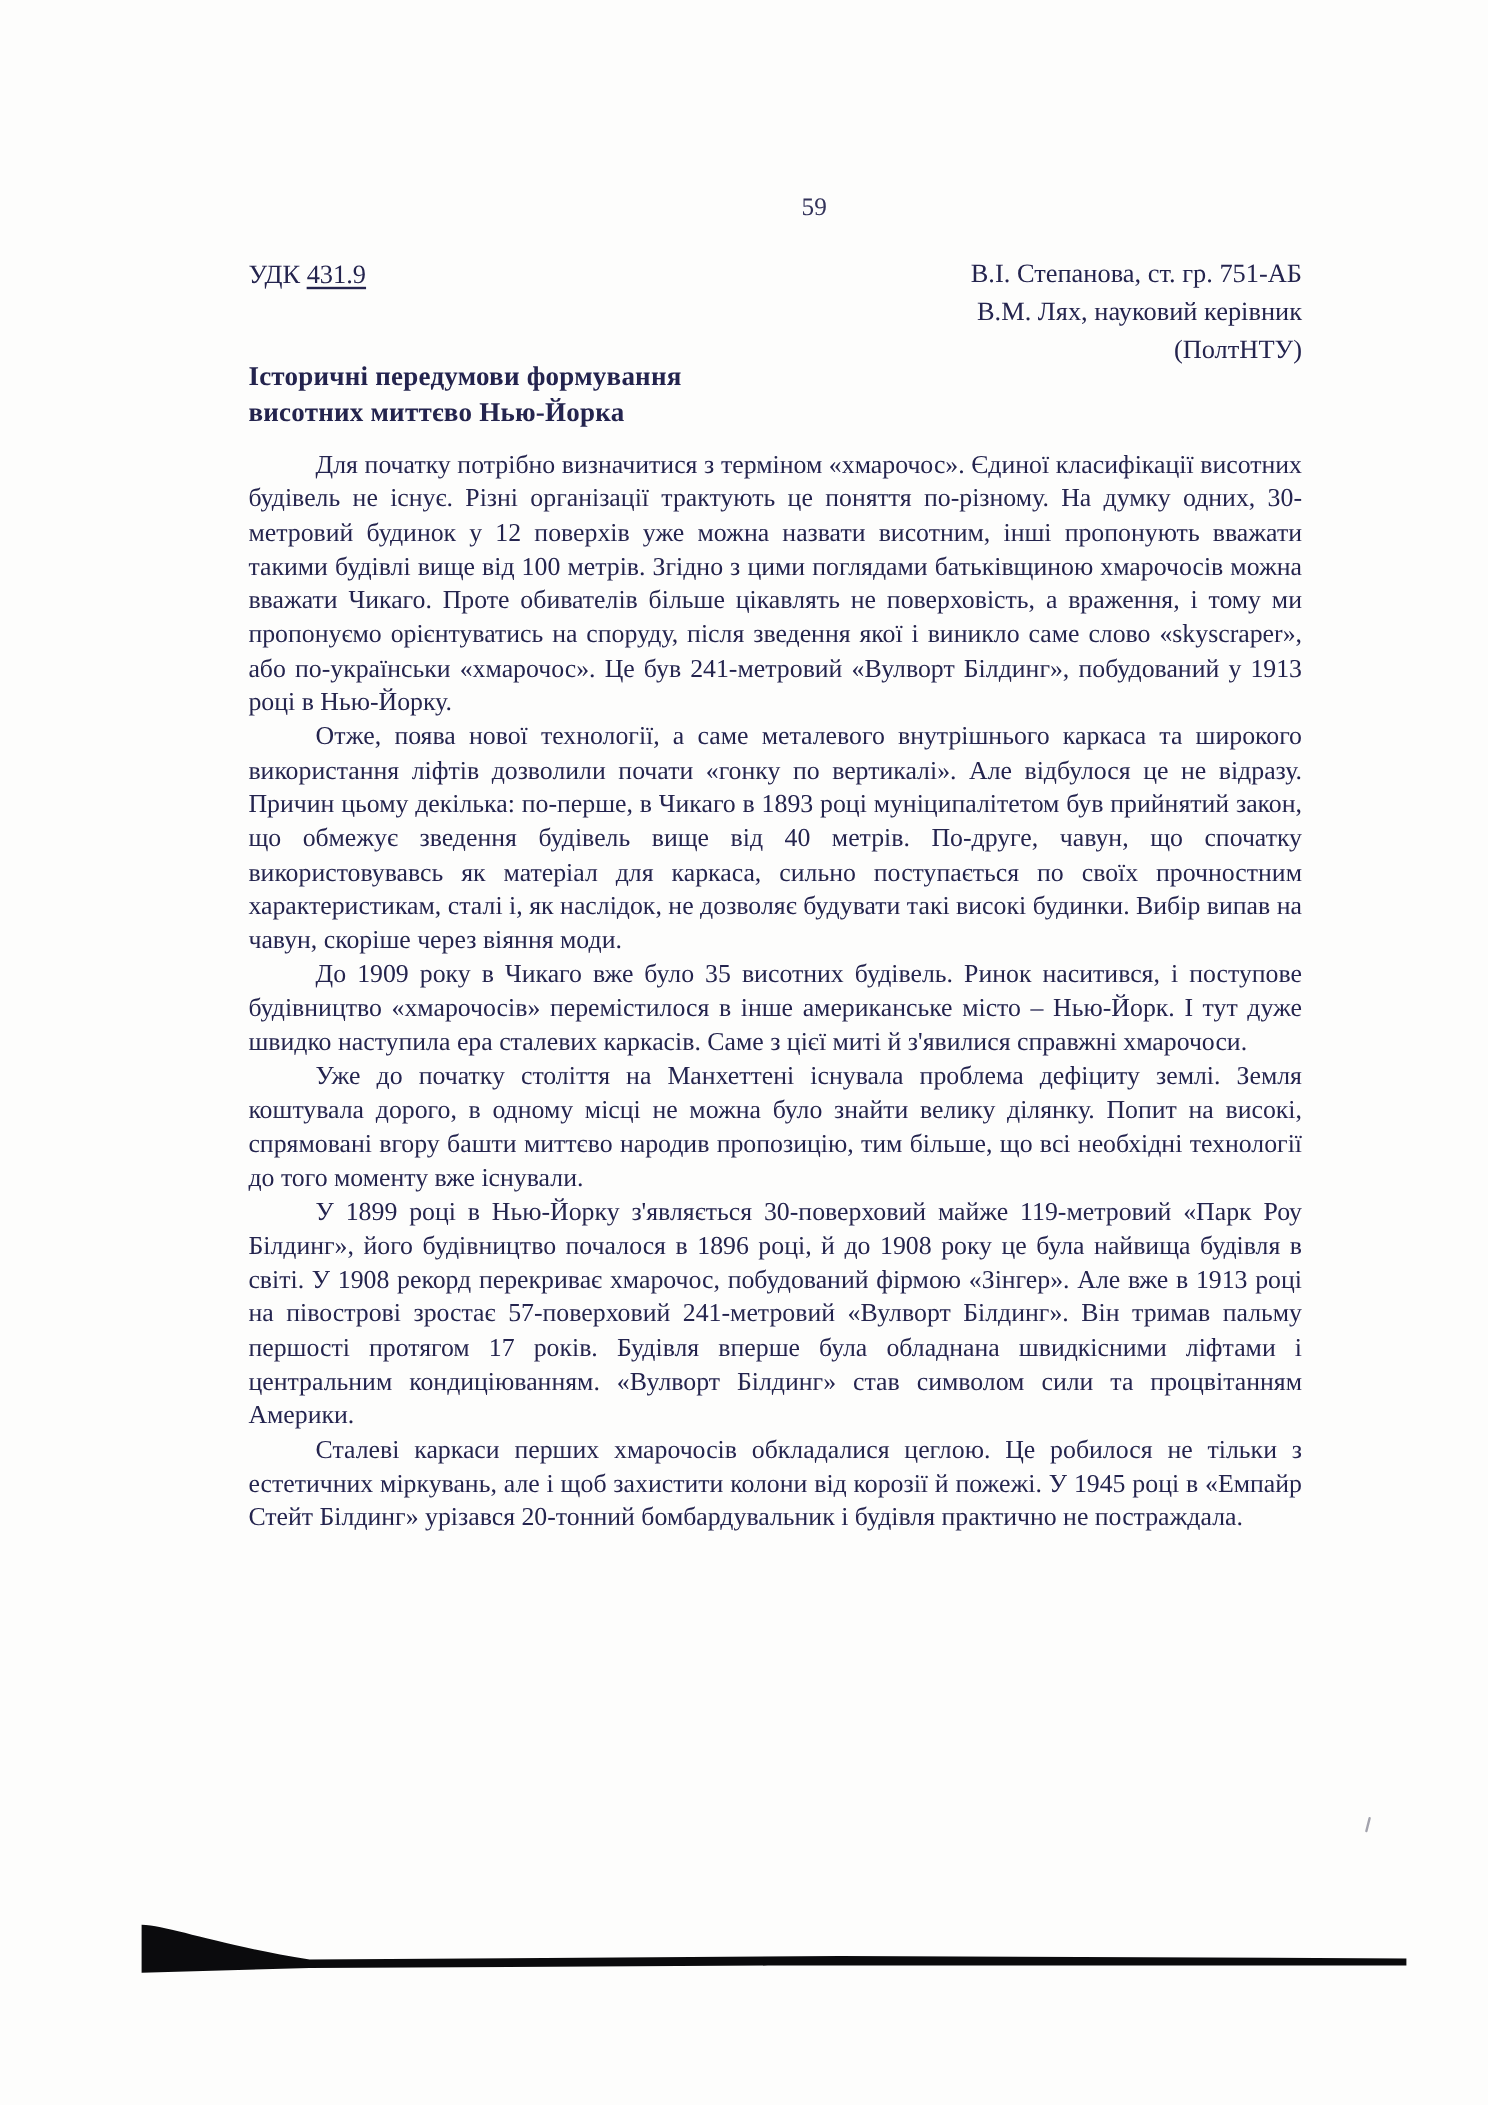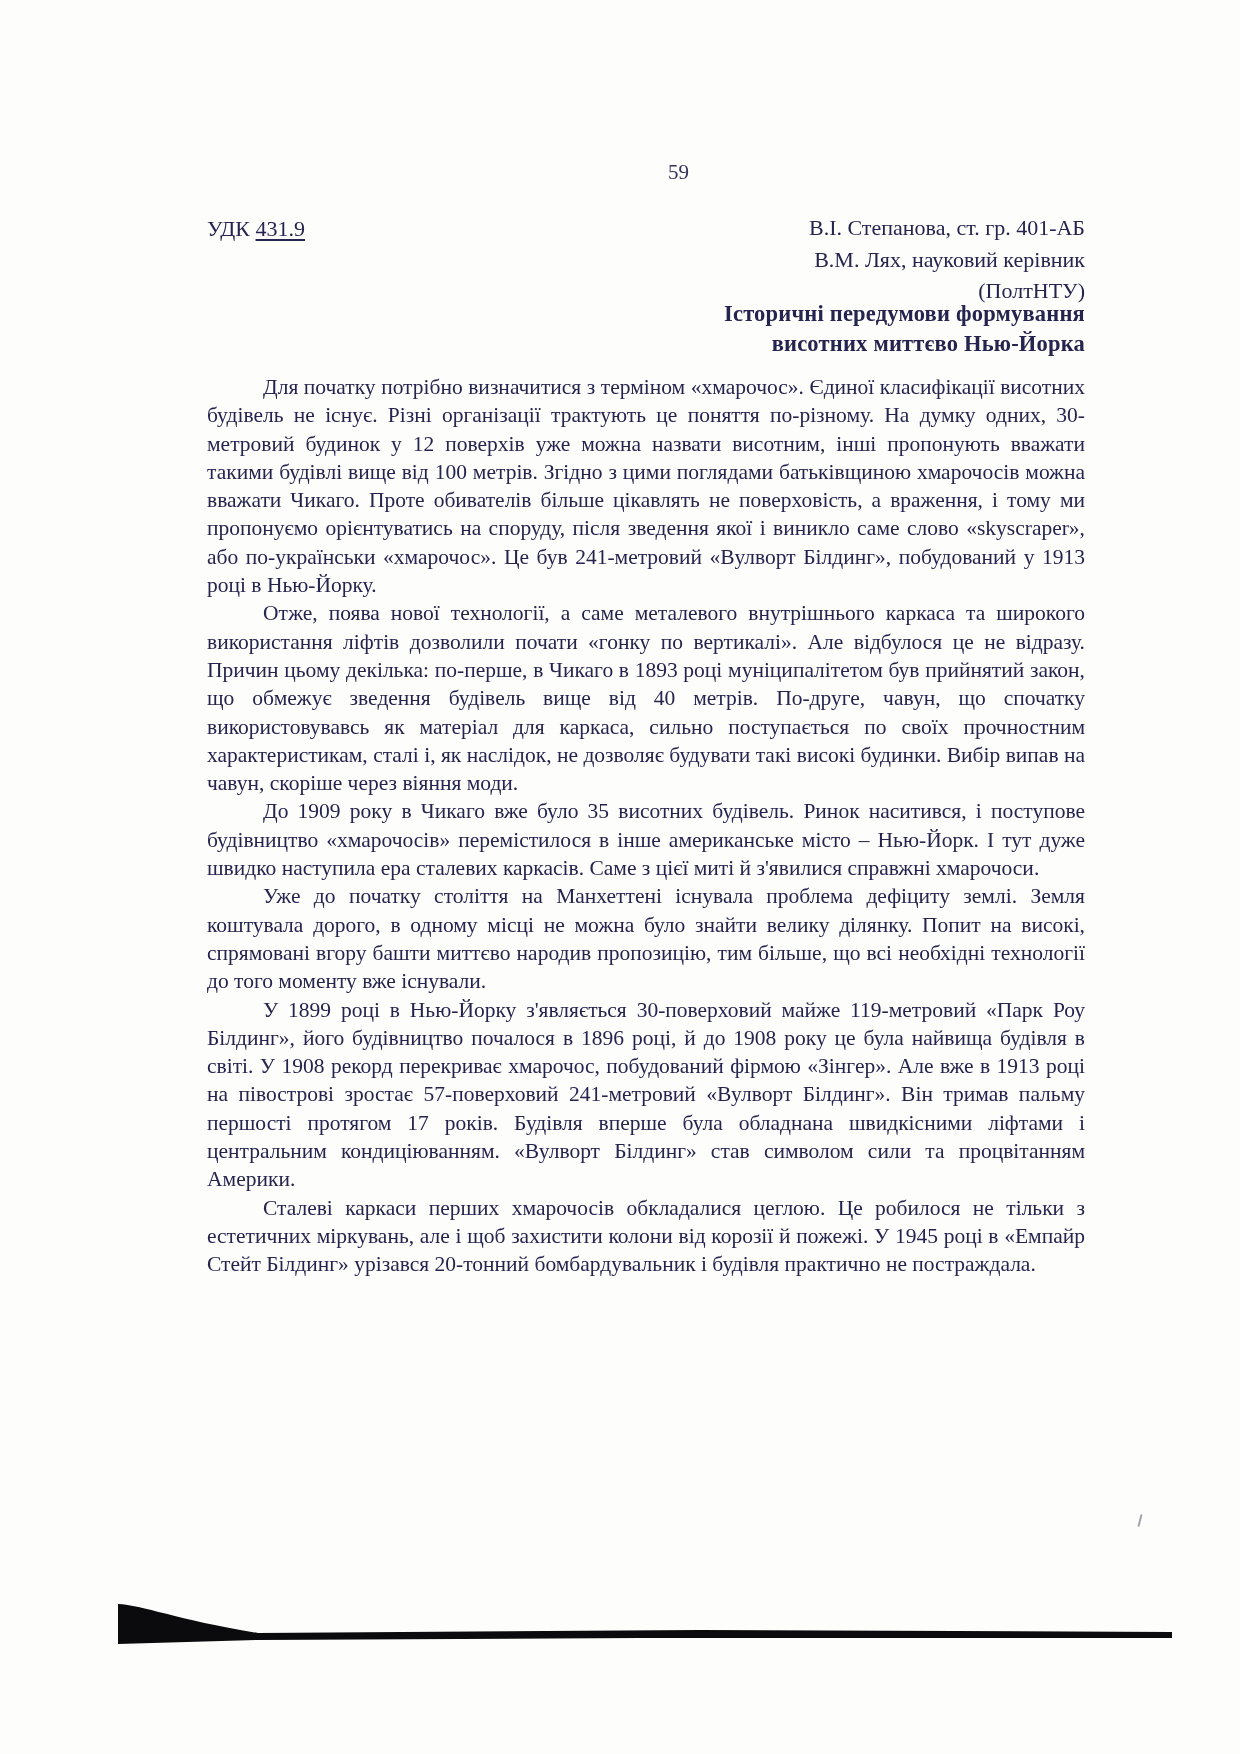--- a/index.html
+++ b/index.html
@@ -20,21 +20,21 @@
     position:absolute; top:216px; left:207px;
     font-size:22px; white-space:nowrap;
   }
   .udc-value { text-decoration:underline; text-underline-offset:3px; }
   .authors {
     position:absolute; top:212px; right:155px;
     text-align:right; font-size:22px; line-height:31.5px;
   }
   .title {
     position:absolute; top:299px; left:207px; width:878px;
-    text-align:right; font-weight:bold;
+    text-align:left; font-weight:bold;
     font-size:22.5px; line-height:30px;
     letter-spacing:0.2px;
   }
   .article-body {
     position:absolute; top:373px; left:207px; width:878px;
     font-size:21.5px; line-height:28.3px;
     text-align:justify; text-align-last:left;font-family:Liberation Serif, serif;
   }
   .article-body p.para { margin:0; text-indent:56px; }
   
@@ -52,21 +52,21 @@
 
   <div class="pageno">59</div>
 
   <div class="udc-row">
     <span>УДК</span>
     <span> </span>
     <span class="udc-value">431.9</span>
   </div>
 
   <div class="authors">
-    <div>В.І. Степанова, ст. гр. 401-АБ</div>
+    <div>В.І. Степанова, ст. гр. 751-АБ</div>
     <div>В.М. Лях, науковий керівник</div>
     <div>(ПолтНТУ)</div>
   </div>
 
   <div class="title">
     <span>Історичні передумови формування</span><br>
     <span>висотних миттєво Нью-Йорка</span>
   </div>
 
   <div class="article-body">

